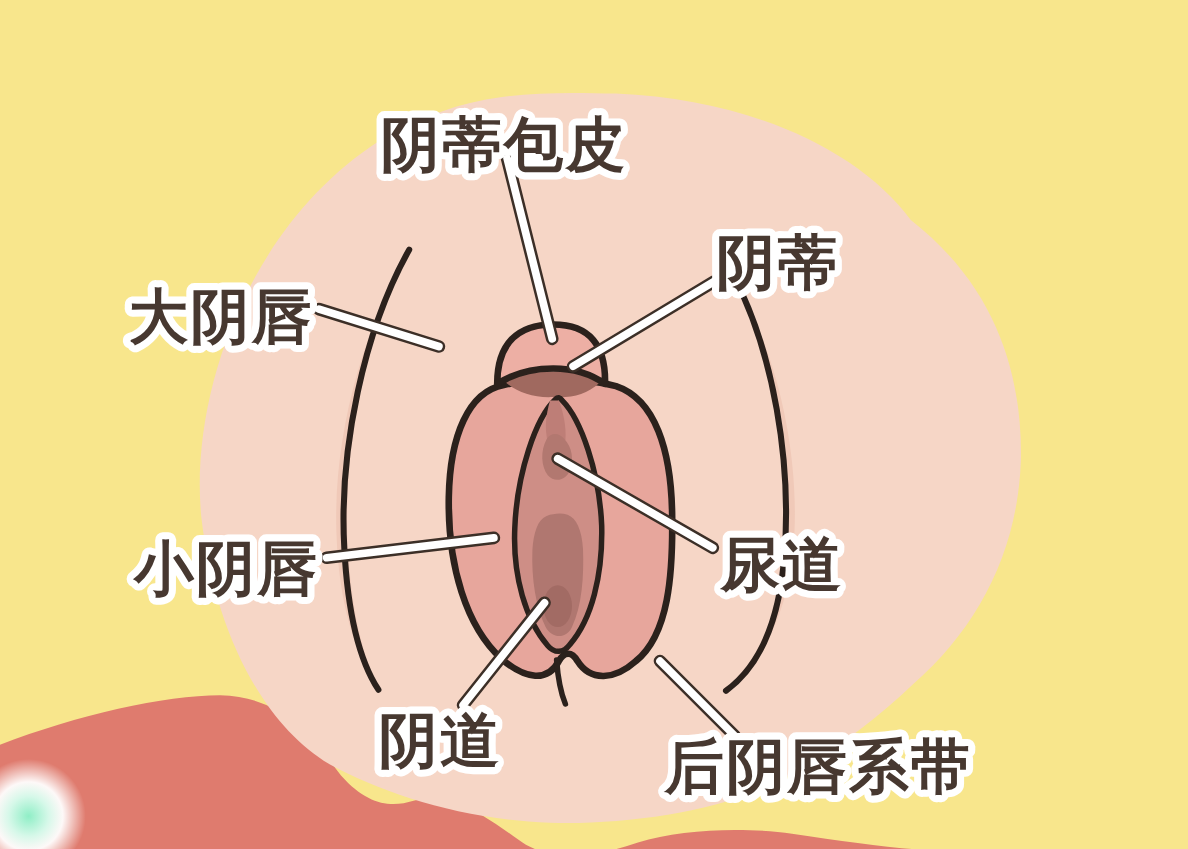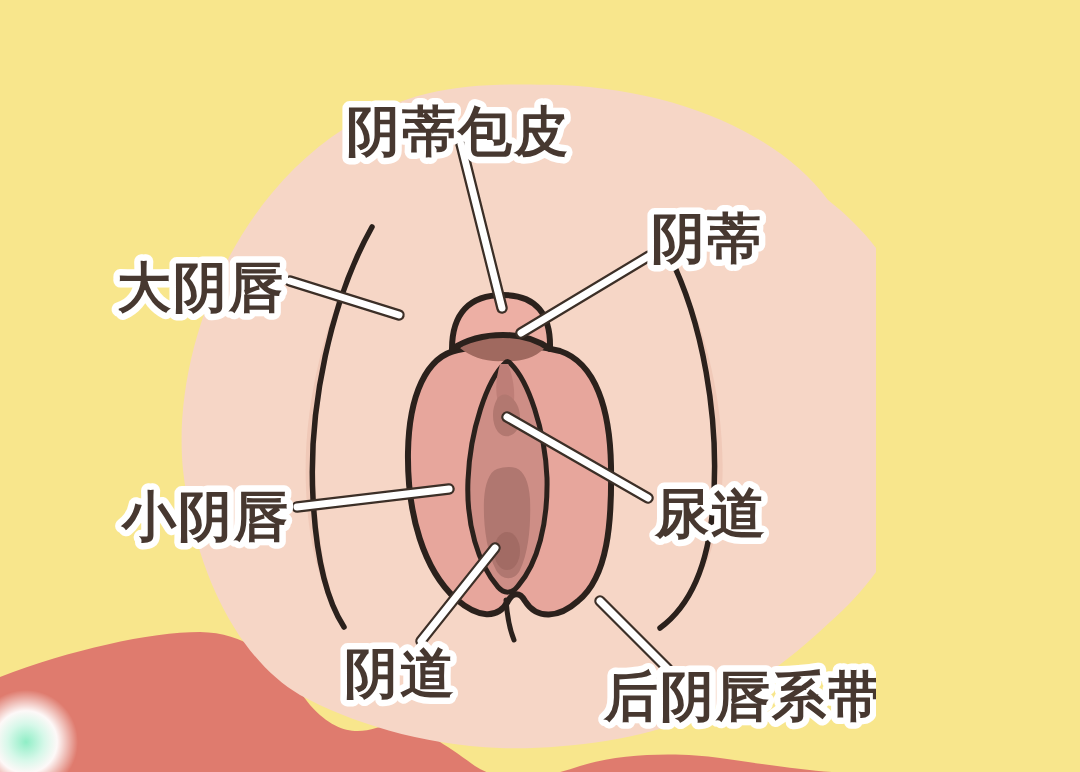--- a/index.html
+++ b/index.html
@@ -1,19 +1,19 @@
 <!DOCTYPE html>
 <html><head>
 <meta charset="utf-8">
 <style>
   html, body { margin: 0; padding: 0; }
   body { background: #F8E68C; font-family: "DejaVu Sans", sans-serif; }
   .stage {
     position: relative;
-    width: 876px;
+    width: 1080px;
     height: 772px;
     overflow: hidden;
     background: #F8E68C;
   }
   .stage svg { position: absolute; left: 0; top: 0; width: 1080px; height: 772px; display: block; }
   .diagram-label {
     font-family: "DejaVu Sans", sans-serif;
     font-weight: bold;
     font-size: 54px;
     letter-spacing: 2px;

